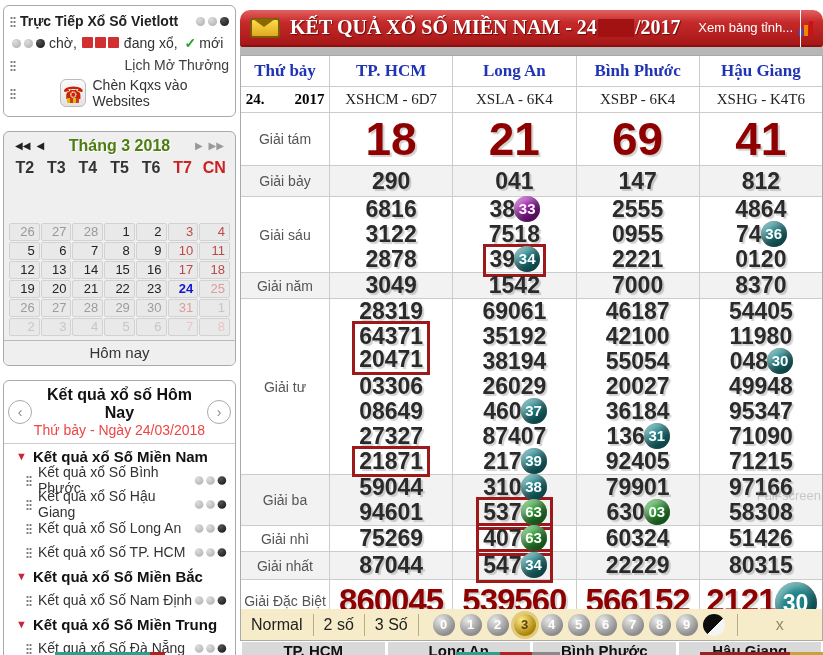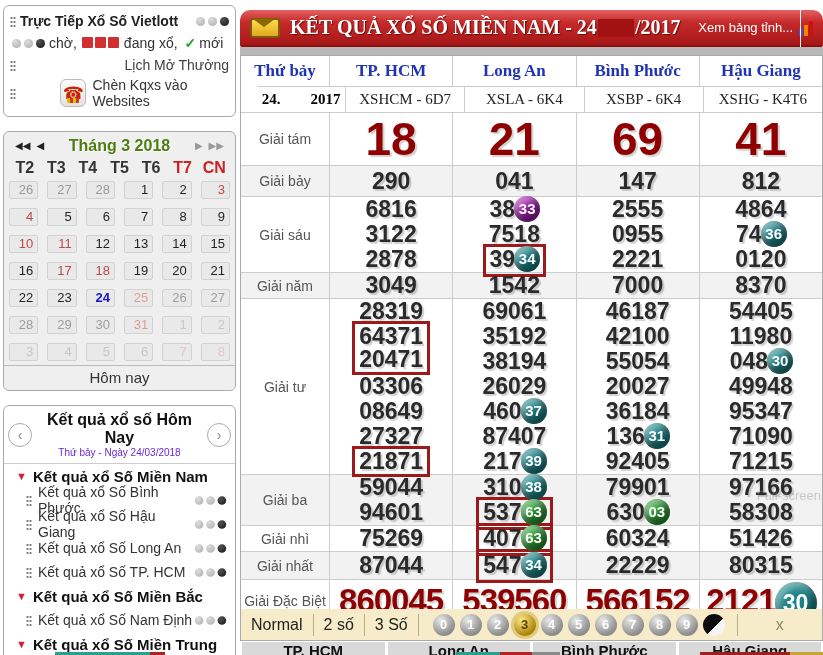--- a/index.html
+++ b/index.html
@@ -30,37 +30,37 @@
   
   .calendar { background:#efefef; }
   .cal-head { display:flex; align-items:center; height:27px; padding:0 8px; }
   .cal-title { flex:1; text-align:center; font-weight:bold; font-size:16px; color:#4d7c0f;
     text-shadow:1px 1px 0 #fff; }
   .cal-nav { font-size:10px; color:#222; cursor:pointer; padding:0 3px; }
   .cal-nav.fwd { color:#999; }
   .cal-dow { display:grid; grid-template-columns:repeat(7,1fr); padding:0 5px; }
   .cal-dow span { text-align:center; font-weight:bold; font-size:16px; color:#333; height:20px; }
   .cal-dow span.red { color:#c22; }
-  .cal-grid { display:grid; grid-template-columns:repeat(6,1fr); gap:9px; padding:2px 5px 4px 5px; }
+  .cal-grid { display:grid; grid-template-columns:repeat(7,1fr); gap:1px; padding:2px 5px 4px 5px;margin-top:42px; }
   .cal-cell { background:#e9e9e9; border:1px solid #d2d2d2; border-radius:2px; height:18px;
     font-size:13px; text-align:right; padding-right:4px; line-height:16px; cursor:pointer; }
   .in{color:#222} .out{color:#999} .we{color:#b94a48} .fut{color:#9d9d9d}
   .fwe{color:#dc9c9c} .far{color:#c6c6c6} .farwe{color:#e7c6c6}
   .today{color:#1414cc; font-weight:bold;}
   .cal-foot { border-top:1px solid #bbb; background:#efefef; text-align:center; font-size:15px;
     color:#333; height:25px; line-height:24px; cursor:pointer; }
 
   
   .today-box { padding-bottom:2px; }
   .tb-head { display:flex; align-items:center; border-bottom:1px solid #ccc; padding:5px 4px; }
   .nav-circle { width:24px; height:24px; border:1px solid #aaa; border-radius:50%; color:#888;
     display:flex; align-items:center; justify-content:center; font-size:14px; cursor:pointer; flex:0 0 auto; }
   .tb-titles { flex:1; text-align:center; }
   .tb-title { font-weight:bold; font-size:16px; color:#111; }
-  .tb-sub { font-size:10px; color:#6d28d9; }
+  .tb-sub { font-size:14px; color:#ef4444; }
   .region-section { display:flex; align-items:center; height:24px; padding-left:12px;
     font-weight:bold; font-size:15px; color:#111; cursor:pointer; }
   .tri { color:#c9253a; font-size:11px; margin-right:6px; }
   .region-item { display:flex; align-items:center; height:24px; padding:0 8px 0 22px;
     font-size:14px; color:#333; cursor:pointer; }
   .region-item .handle { margin-right:6px; }
   .region-item .dots { transform:scale(.95); }
 
   
   .main { position:absolute; left:240px; top:0; width:583px; height:655px; }
@@ -85,21 +85,21 @@
   .results { position:absolute; left:0; top:55px; width:583px; border:1px solid #aaa; background:#fff; }
   .trow { display:flex; border-top:1px solid #ccc; }
   .trow:first-child { border-top:none; }
   .lcell { width:88px; flex:0 0 auto; display:flex; align-items:center; justify-content:center;
     font-size:14px; color:#555; text-align:center; }
   .pcol { flex:1; border-left:1px solid #ccc; display:flex; flex-direction:column;
     align-items:center; justify-content:center; }
   .hdr-row { height:30px; }
   .hdr-row .pcol, .hdr-row .lcell { justify-content:center; align-items:center; flex-direction:row;
     font-family:"Liberation Serif", serif; font-weight:bold; font-size:17px; color:#1f33b5; }
-  .code-row { height:26px;margin-left:16px; }
+  .code-row { height:26px; }
   .code-row .pcol, .code-row .lcell { flex-direction:row; font-family:"Liberation Serif", serif;
     font-size:15px; color:#222; }
   .code-row .lcell { font-weight:bold; color:#000; gap:4px; }
   .date-gap { display:inline-block; width:22px; height:14px; background:#fff; }
   .prize-row.alt { background:#f2f2f2; }
   .line { height:25px; line-height:25px; text-align:center; }
   .num { font-weight:bold; font-size:23px; color:#2a2a2a; text-shadow:2px 2px 1px rgba(0,0,0,.18);
     white-space:nowrap; display:inline-block; }
   .prize-0 .line { height:52px; line-height:52px; }
   .prize-0 .num { font-size:46px; color:#8f0000; }

